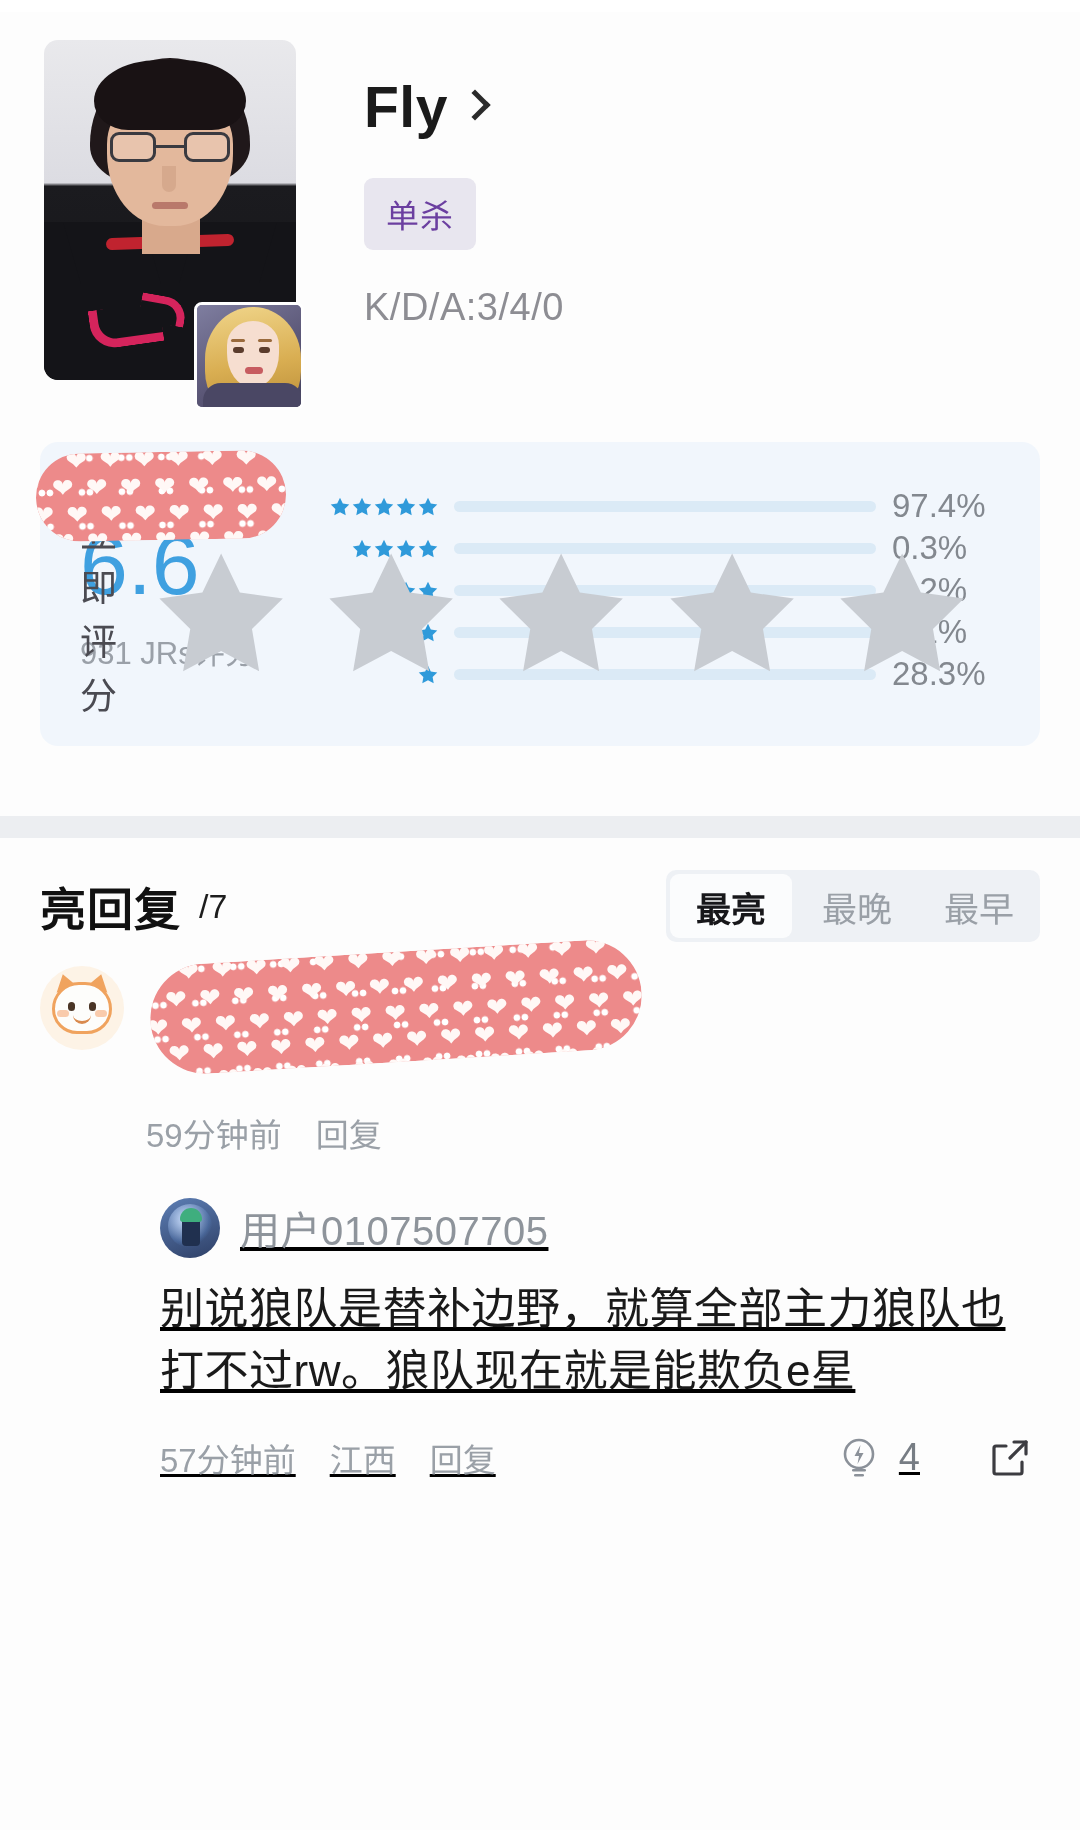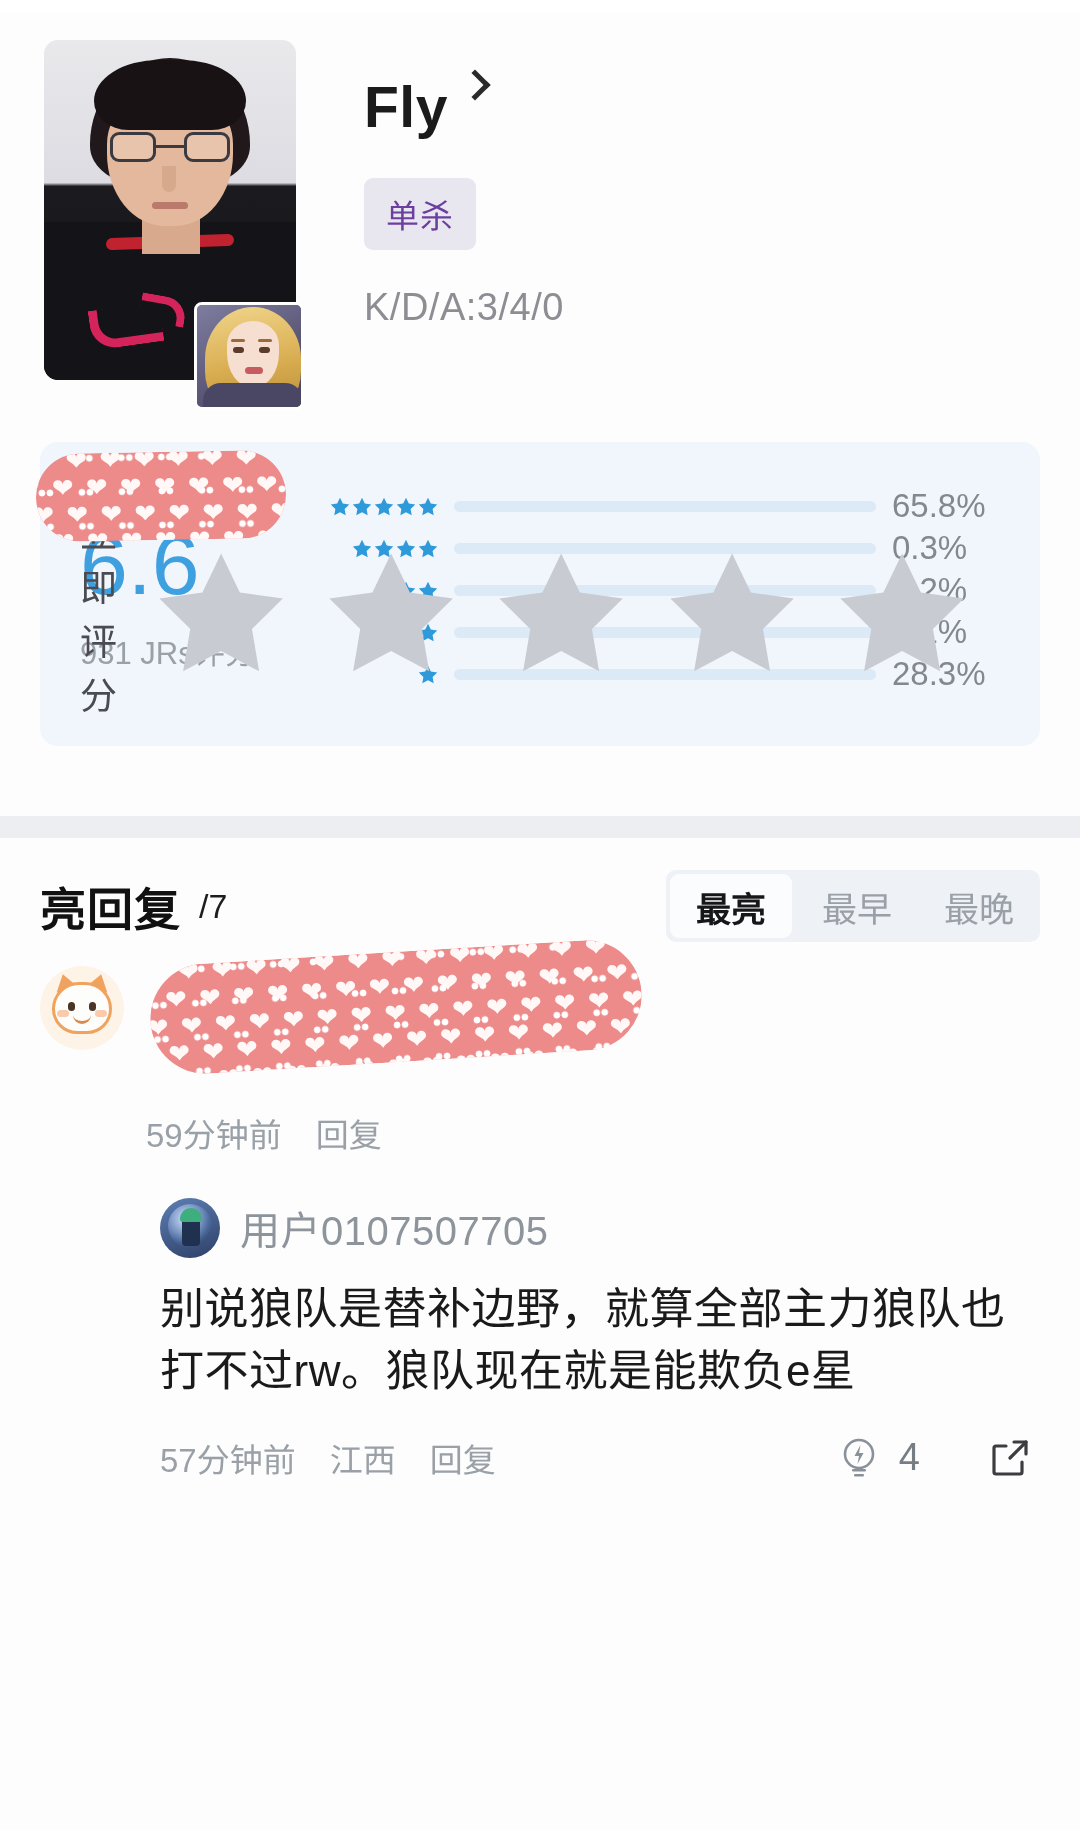--- a/index.html
+++ b/index.html
@@ -168,21 +168,21 @@
     position: absolute; left: 6px; bottom: 0; width: 100px; height: 24px;
     background: #4a4764; border-radius: 18px 18px 0 0;
   }
 
   .player-info {
     padding-left: 68px;
     padding-top: 34px;
   }
   .player-name-row {
     display: flex;
-    align-items: flex-start;
+    align-items: center;
     gap: 16px;
   }
   .player-name {
     font-size: 57px;
     font-weight: 600;
     color: #1b1b1b;
     letter-spacing: 0.5px;
   }
   .chev {
     display: inline-block;
@@ -431,20 +431,21 @@
     color: #777d84;
     margin-right: 48px;
   }
   .bulb-icon { width: 44px; height: 46px; }
   .share-icon { width: 48px; height: 48px; margin-right: 6px; }
 
   
   .nested {
     margin-top: 34px;
     padding-left: 14px;
+    text-decoration: underline;
   }
   .nested-user-row {
     display: flex;
     align-items: center;
     gap: 20px;
   }
   .nested-avatar {
     width: 60px; height: 60px;
     border-radius: 50%;
     overflow: hidden;
@@ -589,21 +590,21 @@
                 <path d="M12 0.8 L15.4 7.9 L23.2 9 L17.6 14.5 L18.9 22.2 L12 18.5 L5.1 22.2 L6.4 14.5 L0.8 9 L8.6 7.9 Z" fill="#2f9ada"></path>
               </svg></span>
             <span class="mini-star"><svg viewBox="0 0 24 23" width="100%" height="100%" aria-hidden="true">
                 <path d="M12 0.8 L15.4 7.9 L23.2 9 L17.6 14.5 L18.9 22.2 L12 18.5 L5.1 22.2 L6.4 14.5 L0.8 9 L8.6 7.9 Z" fill="#2f9ada"></path>
               </svg></span>
             <span class="mini-star"><svg viewBox="0 0 24 23" width="100%" height="100%" aria-hidden="true">
                 <path d="M12 0.8 L15.4 7.9 L23.2 9 L17.6 14.5 L18.9 22.2 L12 18.5 L5.1 22.2 L6.4 14.5 L0.8 9 L8.6 7.9 Z" fill="#2f9ada"></path>
               </svg></span>
           </span>
           <span class="bar-track"><span class="bar-fill" style="width:100%"></span></span>
-          <span class="bar-pct">65.8%</span>
+          <span class="bar-pct">97.4%</span>
         </div>
         <div class="bar-row">
           <span class="bar-stars">
             <span class="mini-star"><svg viewBox="0 0 24 23" width="100%" height="100%" aria-hidden="true">
                 <path d="M12 0.8 L15.4 7.9 L23.2 9 L17.6 14.5 L18.9 22.2 L12 18.5 L5.1 22.2 L6.4 14.5 L0.8 9 L8.6 7.9 Z" fill="#2f9ada"></path>
               </svg></span>
             <span class="mini-star"><svg viewBox="0 0 24 23" width="100%" height="100%" aria-hidden="true">
                 <path d="M12 0.8 L15.4 7.9 L23.2 9 L17.6 14.5 L18.9 22.2 L12 18.5 L5.1 22.2 L6.4 14.5 L0.8 9 L8.6 7.9 Z" fill="#2f9ada"></path>
               </svg></span>
             <span class="mini-star"><svg viewBox="0 0 24 23" width="100%" height="100%" aria-hidden="true">
@@ -678,22 +679,22 @@
 
   <div class="divider"></div>
 
   <div class="replies">
 
     <div class="replies-head">
       <span class="replies-title">亮回复</span>
       <span class="replies-count">/7</span>
       <div class="sort-tabs" id="sort-tabs">
           <div class="sort-tab active">最亮</div>
+          <div class="sort-tab">最晚</div>
           <div class="sort-tab">最早</div>
-          <div class="sort-tab">最晚</div>
         </div>
     </div>
 
     <div class="comment">
       <div class="avatar">
         <div class="cat-ear l"></div>
         <div class="cat-ear r"></div>
         <div class="cat-head"></div>
         <div class="cat-eye l"></div>
         <div class="cat-eye r"></div>

